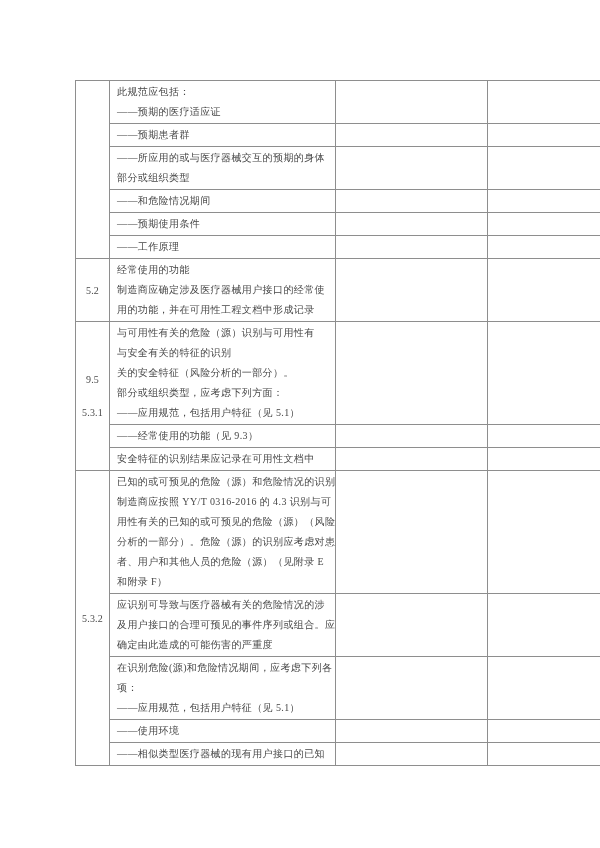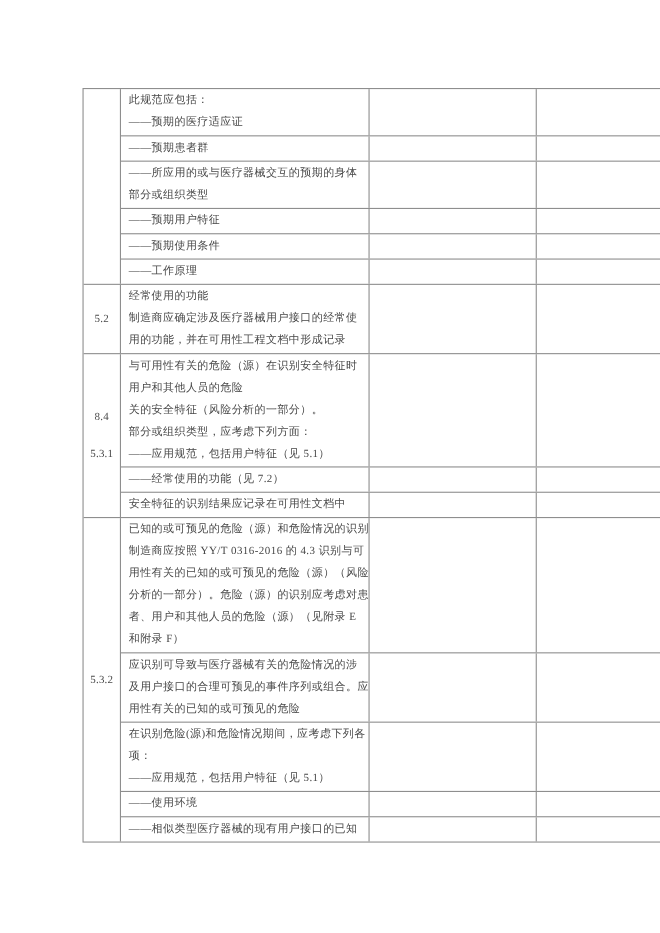--- a/index.html
+++ b/index.html
@@ -100,21 +100,21 @@
         <div class="row">
           <div class="cell-text">
             <div class="line">——所应用的或与医疗器械交互的预期的身体</div>
             <div class="line">部分或组织类型</div>
           </div>
           <div class="cell-blank-a"></div>
           <div class="cell-blank-b"></div>
         </div>
         <div class="row">
           <div class="cell-text">
-            <div class="line">——预期用户特征</div>
+            <div class="line">——和危险情况期间</div>
           </div>
           <div class="cell-blank-a"></div>
           <div class="cell-blank-b"></div>
         </div>
         <div class="row">
           <div class="cell-text">
             <div class="line">——预期使用条件</div>
           </div>
           <div class="cell-blank-a"></div>
           <div class="cell-blank-b"></div>
@@ -141,38 +141,38 @@
             <div class="line">用的功能，并在可用性工程文档中形成记录</div>
           </div>
           <div class="cell-blank-a"></div>
           <div class="cell-blank-b"></div>
         </div>
       </div>
     </div>
 
     <div class="section">
       <div class="num-cell">
-        <span>8.4</span>
+        <span>9.5</span>
         <span>5.3.1</span>
       </div>
       <div class="rows">
         <div class="row">
           <div class="cell-text">
-            <div class="line">与可用性有关的危险（源）在识别安全特征时</div>
-            <div class="line">用户和其他人员的危险</div>
+            <div class="line">与可用性有关的危险（源）识别与可用性有</div>
+            <div class="line">与安全有关的特征的识别</div>
             <div class="line">关的安全特征（风险分析的一部分）。</div>
             <div class="line">部分或组织类型，应考虑下列方面：</div>
             <div class="line">——应用规范，包括用户特征（见 5.1）</div>
           </div>
           <div class="cell-blank-a"></div>
           <div class="cell-blank-b"></div>
         </div>
         <div class="row">
           <div class="cell-text">
-            <div class="line">——经常使用的功能（见 7.2）</div>
+            <div class="line">——经常使用的功能（见 9.3）</div>
           </div>
           <div class="cell-blank-a"></div>
           <div class="cell-blank-b"></div>
         </div>
         <div class="row">
           <div class="cell-text">
             <div class="line">安全特征的识别结果应记录在可用性文档中</div>
           </div>
           <div class="cell-blank-a"></div>
           <div class="cell-blank-b"></div>
@@ -194,21 +194,21 @@
             <div class="line">者、用户和其他人员的危险（源）（见附录 E</div>
             <div class="line">和附录 F）</div>
           </div>
           <div class="cell-blank-a"></div>
           <div class="cell-blank-b"></div>
         </div>
         <div class="row">
           <div class="cell-text">
             <div class="line">应识别可导致与医疗器械有关的危险情况的涉</div>
             <div class="line">及用户接口的合理可预见的事件序列或组合。应</div>
-            <div class="line">用性有关的已知的或可预见的危险</div>
+            <div class="line">确定由此造成的可能伤害的严重度</div>
           </div>
           <div class="cell-blank-a"></div>
           <div class="cell-blank-b"></div>
         </div>
         <div class="row">
           <div class="cell-text">
             <div class="line">在识别危险(源)和危险情况期间，应考虑下列各</div>
             <div class="line">项：</div>
             <div class="line">——应用规范，包括用户特征（见 5.1）</div>
           </div>

